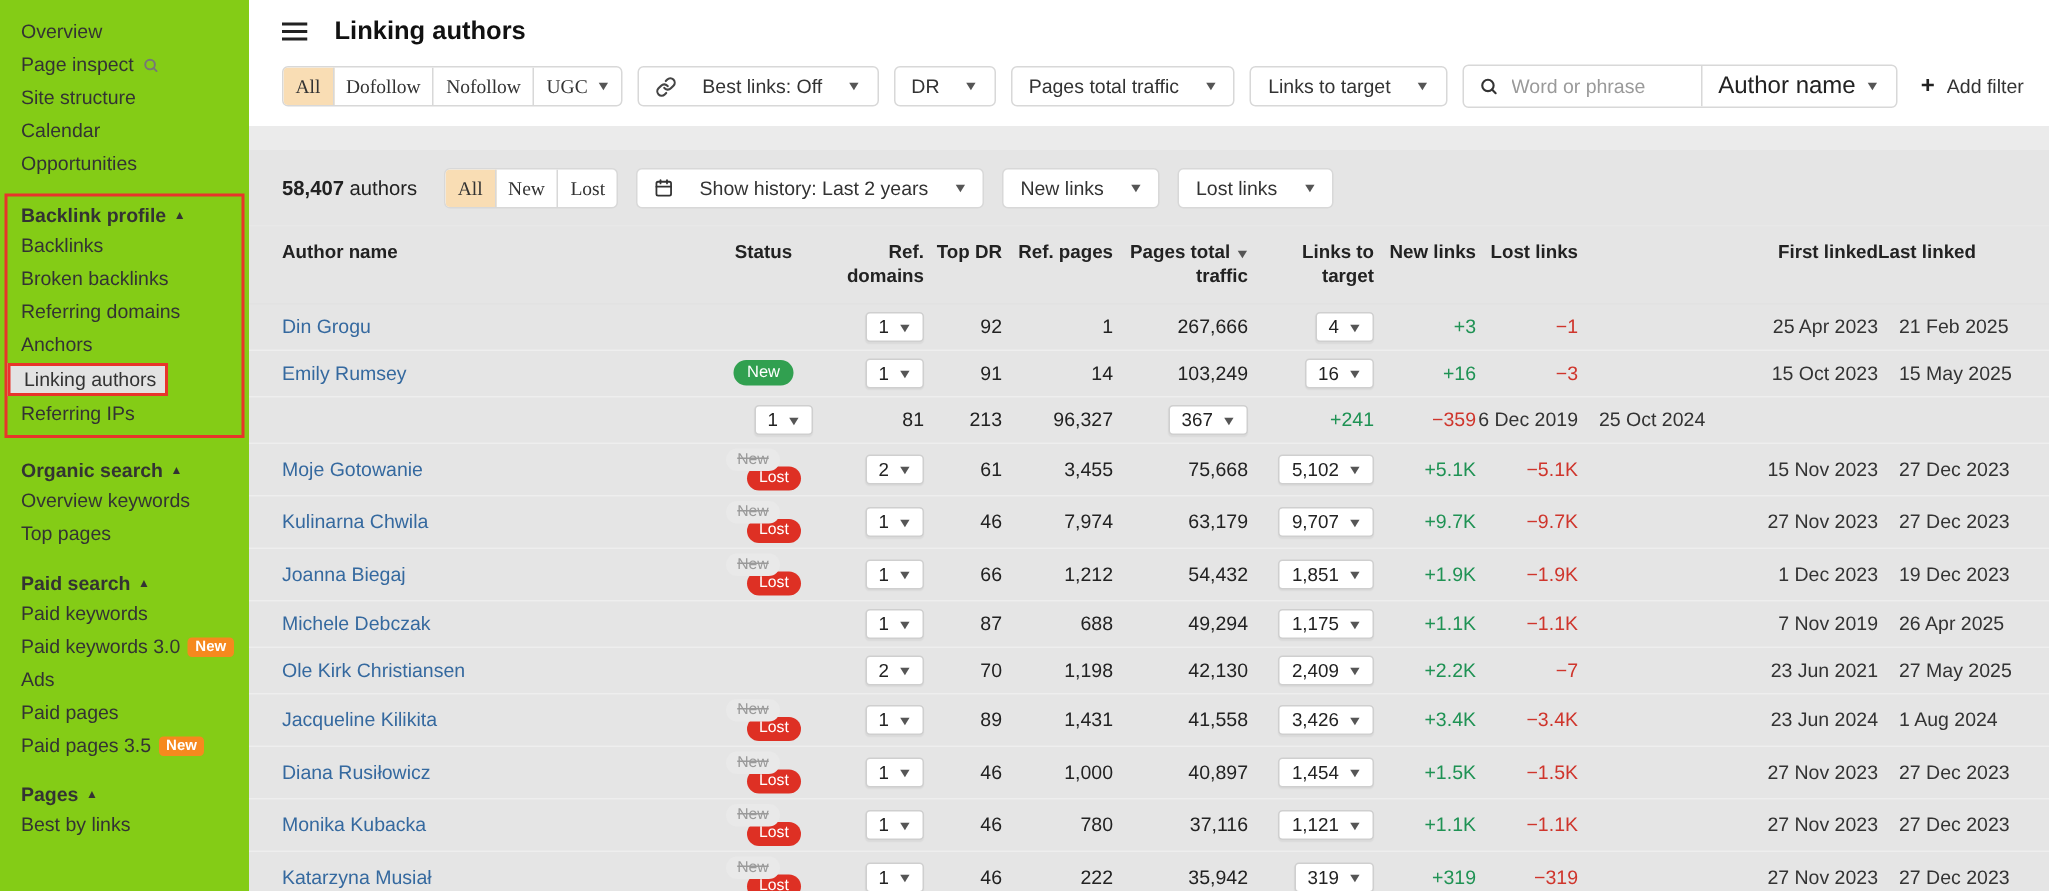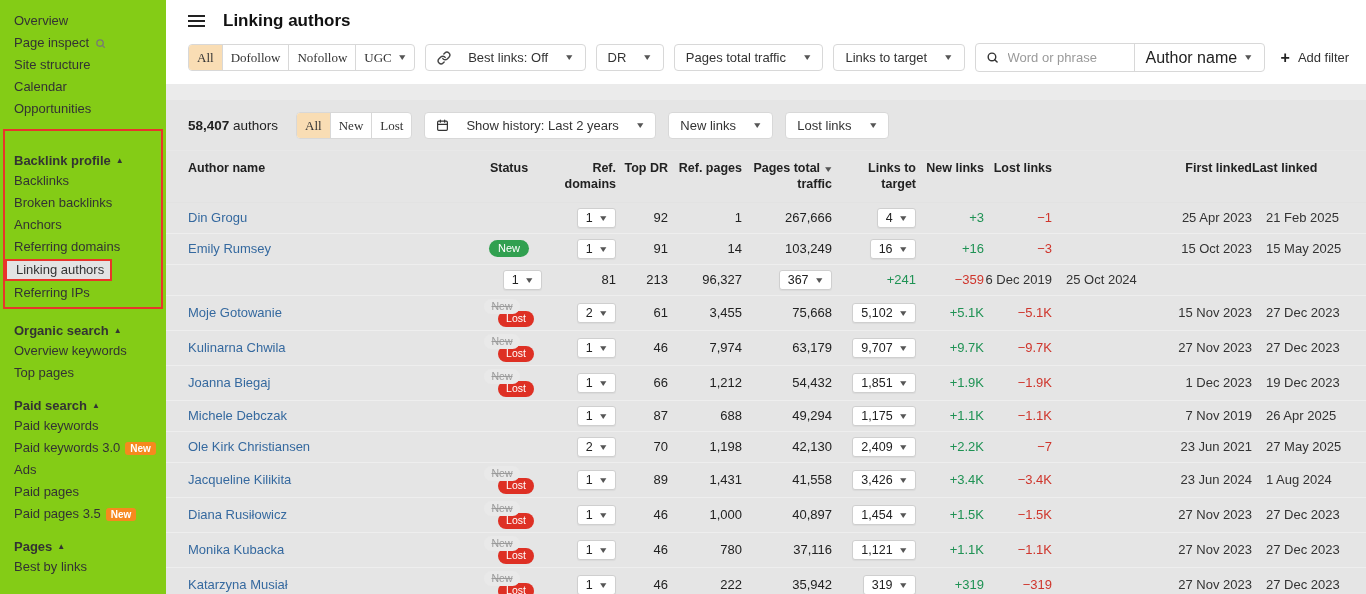--- a/index.html
+++ b/index.html
@@ -21,21 +21,21 @@
   }
   .side-title {
     font-weight:bold; padding:3px 6px 2px 14px; margin-top:11px;
     display:flex; align-items:center; gap:5px; cursor:pointer; white-space:nowrap;
   }
   .tri { font-size:8px; color:#333; }
   .red-box {
     border:2px solid #e8352b; margin:9px 3px 0 3px; padding:1px 0 3px 0;
   }
   .red-box .side-item { padding-left:9px; }
-  .red-box .side-title { padding-left:9px; margin-top:18px; }
+  .red-box .side-title { padding-left:9px; margin-top:1px; }
   .sel-item {
     background:#e3e3e3; border:2px solid #e8352b;
     padding:1px 6px 1px 4px; margin:1px 0; width:max-content;
   }
   .new-badge {
     background:#f6891e; color:#fff; font-size:10px; font-weight:bold;
     padding:2px 5px 1px; border-radius:3px; line-height:10px;
   }
   .mini-mag { display:inline-flex; margin-left:1px; }
   
@@ -149,24 +149,24 @@
           <span>Backlink profile</span>
           <span class="tri">▲</span>
         </div>
         <div class="side-item">
           <span>Backlinks</span>
         </div>
         <div class="side-item">
           <span>Broken backlinks</span>
         </div>
         <div class="side-item">
+          <span>Referring domains</span>
+        </div>
+        <div class="side-item">
           <span>Anchors</span>
-        </div>
-        <div class="side-item">
-          <span>Referring domains</span>
         </div>
         <div class="side-item sel-item">
           <span>Linking authors</span>
         </div>
         <div class="side-item">
           <span>Referring IPs</span>
         </div>
       </div>
       <div class="side-group">
         <div class="side-title">

